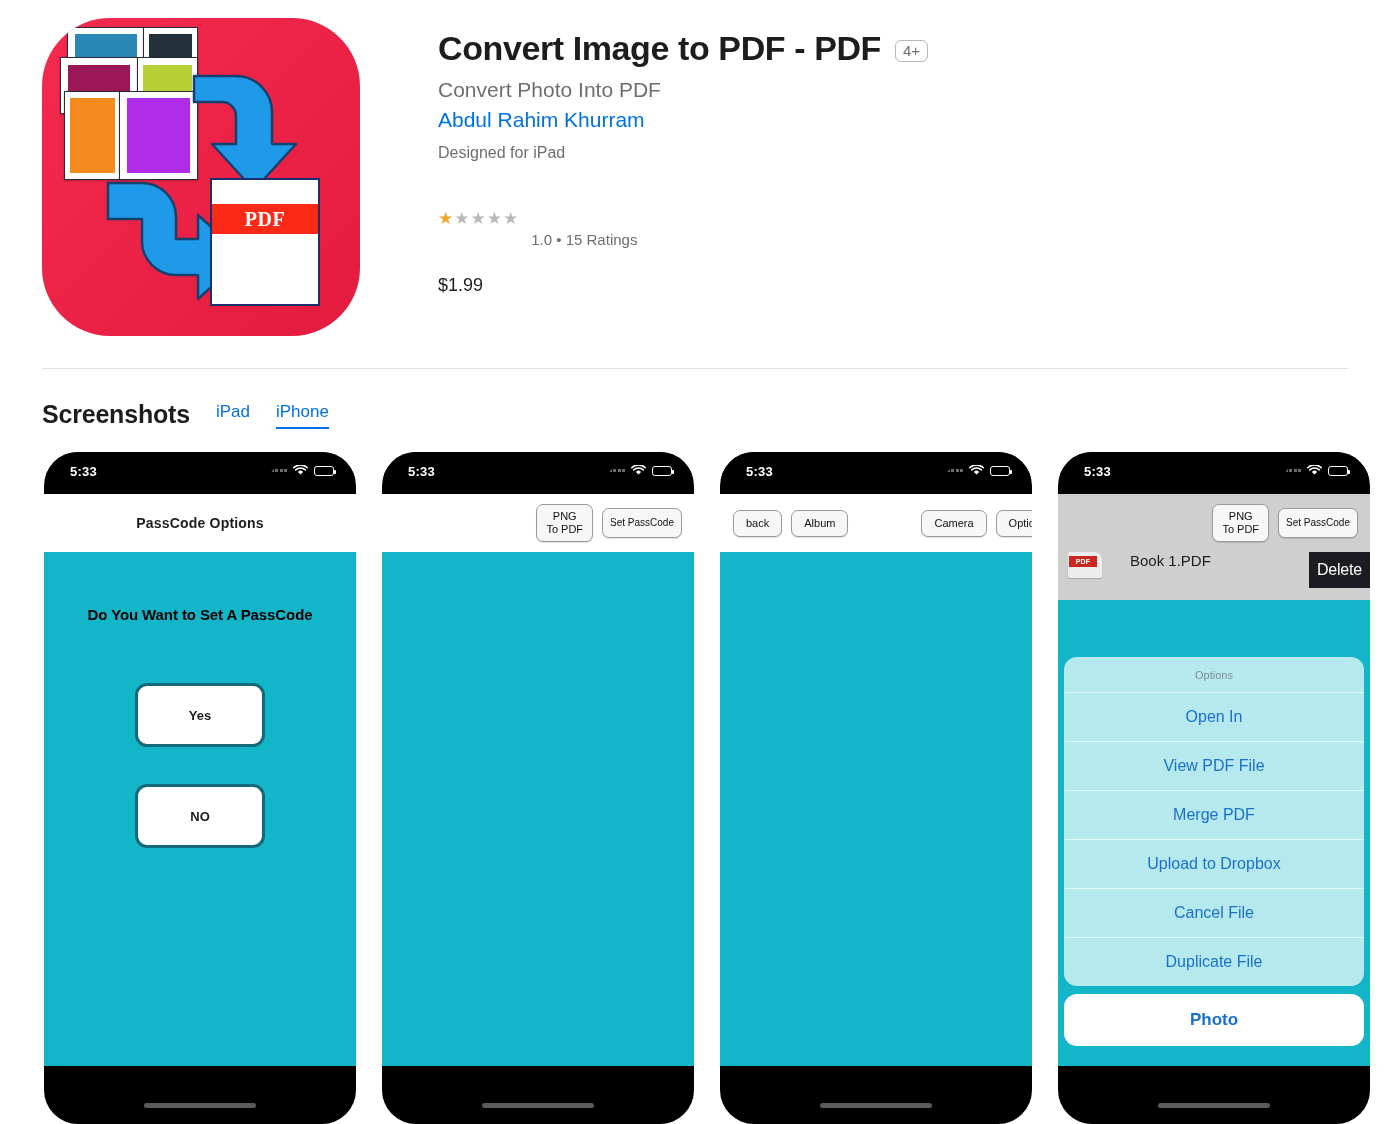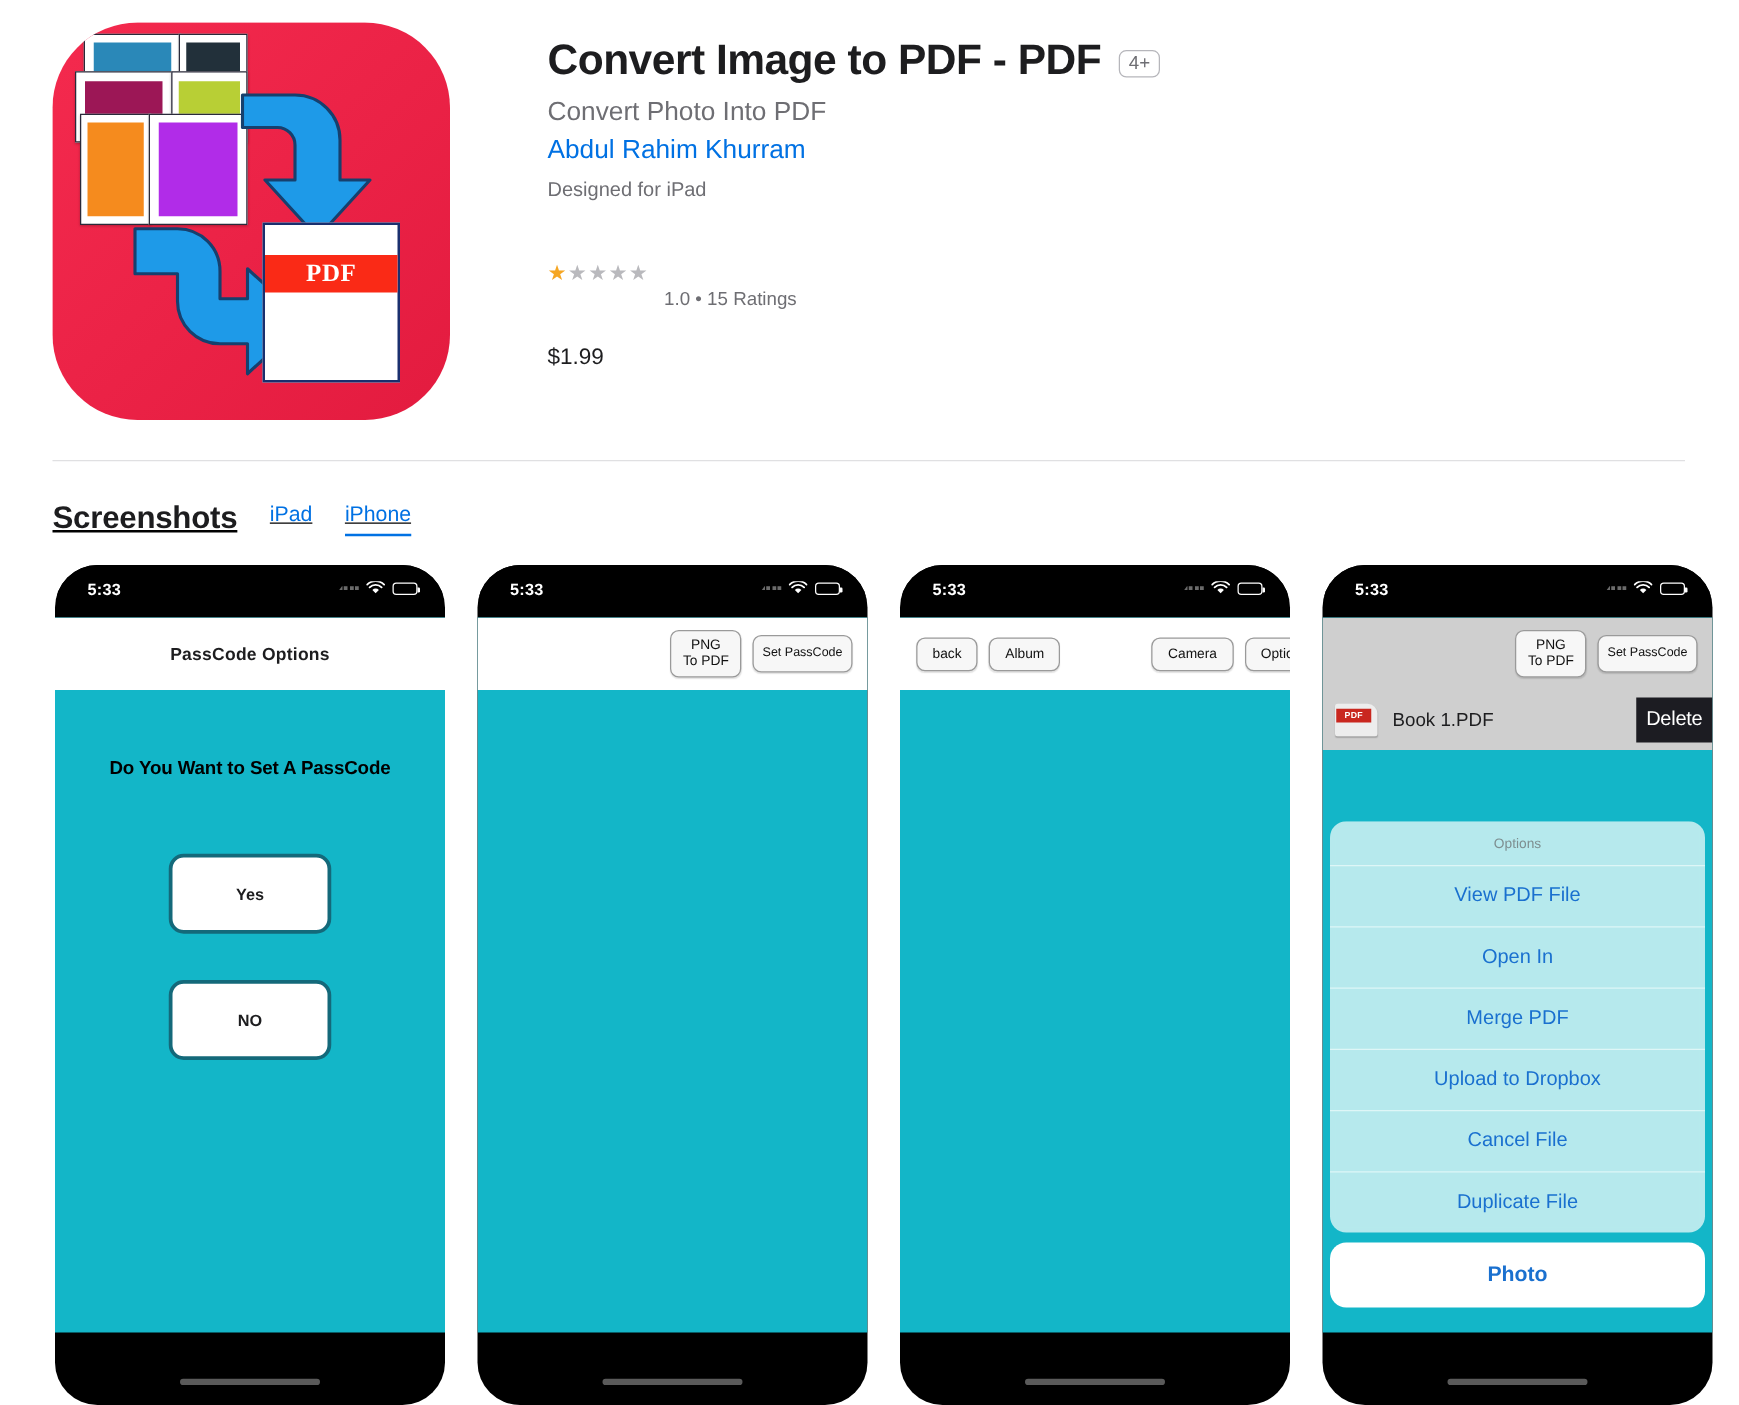--- a/index.html
+++ b/index.html
@@ -91,21 +91,21 @@
 
   
   .divider {
     position: absolute; left: 42px; top: 368px;
     width: 1306px; height: 1px; background: #e0e0e2;
   }
 
   
   .shots-head {
     position: absolute; left: 42px; top: 400px;
-    display: flex; align-items: flex-end; gap: 26px; text-decoration: underline;
+    display: flex; align-items: flex-end; gap: 26px;
   }
   .shots-title { font-size: 25px; font-weight: bold; color: #1d1d1f; letter-spacing: -0.2px; }
   .shot-tab {
     font-size: 17px; color: #0071e3; padding-bottom: 5px;
     cursor: pointer; border-bottom: 2px solid transparent;
   }
   .shot-tab.active { border-bottom-color: #0071e3; }
 
   .shots-row { position: absolute; left: 44px; top: 452px; display: flex; gap: 26px; }
 
@@ -189,22 +189,22 @@
   .t3-btn {
     background: #f7f7f7; border: 1.2px solid #9a9a9a; border-radius: 7px;
     padding: 7px 12px; font-size: 11px; color: #111; line-height: 1;
     box-shadow: 0 1px 1px rgba(0,0,0,.12); white-space: nowrap;
   }
   .t3-btn.clipped { margin-right: -22px; }
 
   
   .file-list { background: #cfcfcf; }
   .file-row {
-    display: flex; align-items: center; height: 48px;
-    padding: 0 0 0 10px; gap: 12px;
+    display: flex; align-items: flex-start; height: 48px;
+    padding: 0 0 0 10px; gap: 28px;
   }
   .pdf-badge {
     position: relative; width: 34px; height: 26px; flex: none;
     background: #ededed; border-radius: 2px 8px 2px 2px;
     box-shadow: 0 1px 1px rgba(0,0,0,.2);
   }
   .pdf-badge span {
     position: absolute; left: 1px; top: 4px; width: 28px; height: 11px;
     background: #c9271f; color: #fff; font-size: 7px; font-weight: bold;
     display: flex; align-items: center; justify-content: center; letter-spacing: .2px;
@@ -432,22 +432,22 @@
               <span>PDF</span>
             </div>
             <div class="file-name">Book 1.PDF</div>
             <div class="delete-btn">Delete</div>
           </div>
         </div>
 
         <div class="sheet-wrap">
           <div class="sheet-group">
             <div class="sheet-title">Options</div>
+            <div class="sheet-item">Open In</div>
             <div class="sheet-item">View PDF File</div>
-            <div class="sheet-item">Open In</div>
             <div class="sheet-item">Merge PDF</div>
             <div class="sheet-item">Upload to Dropbox</div>
             <div class="sheet-item">Cancel File</div>
             <div class="sheet-item">Duplicate File</div>
           </div>
           <div class="sheet-cancel">Photo</div>
         </div>
       </div>
       <div class="homebar"></div>
     </div>

